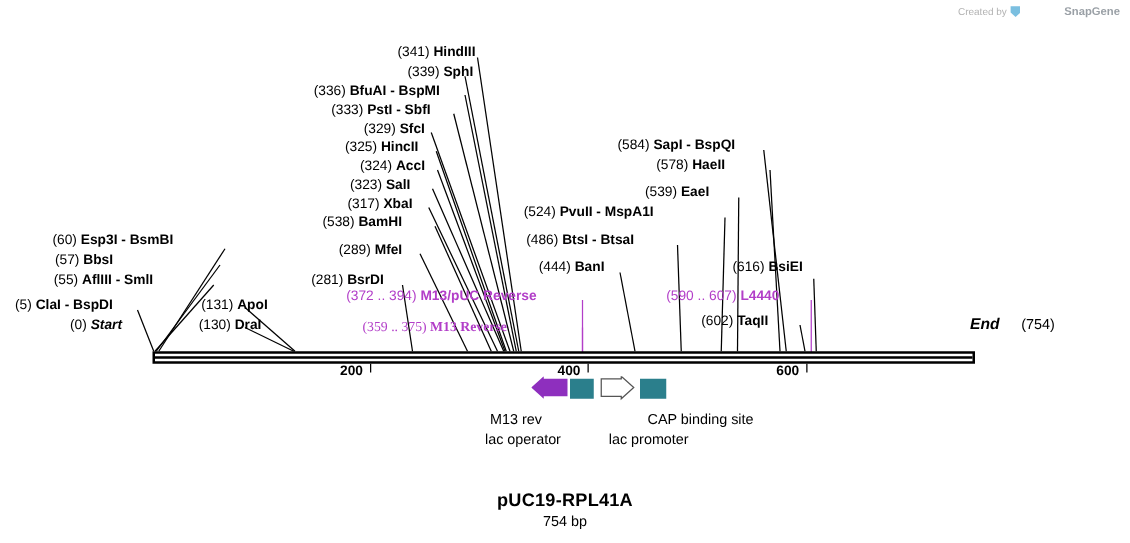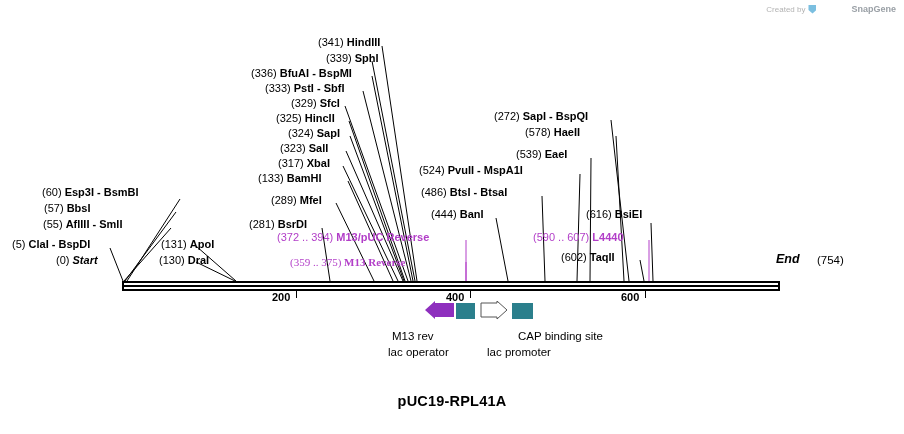--- a/index.html
+++ b/index.html
@@ -228,34 +228,34 @@
   </div>
   <div class="enz abs" style="left:249px; top:218px;">
     <span class="pos">(281)</span>
     <span class="nm">BsrDI</span>
   </div>
   <div class="enz abs" style="left:271px; top:194px;">
     <span class="pos">(289)</span>
     <span class="nm">MfeI</span>
   </div>
   <div class="enz abs" style="left:258px; top:172px;">
-    <span class="pos">(133)</span>
+    <span class="pos">(538)</span>
     <span class="nm">BamHI</span>
   </div>
   <div class="enz abs" style="left:278px; top:157px;">
     <span class="pos">(317)</span>
     <span class="nm">XbaI</span>
   </div>
   <div class="enz abs" style="left:280px; top:142px;">
     <span class="pos">(323)</span>
     <span class="nm">SalI</span>
   </div>
   <div class="enz abs" style="left:288px; top:127px;">
     <span class="pos">(324)</span>
-    <span class="nm">SapI</span>
+    <span class="nm">AccI</span>
   </div>
   <div class="enz abs" style="left:276px; top:112px;">
     <span class="pos">(325)</span>
     <span class="nm">HincII</span>
   </div>
   <div class="enz abs" style="left:291px; top:97px;">
     <span class="pos">(329)</span>
     <span class="nm">SfcI</span>
   </div>
   <div class="enz abs" style="left:265px; top:82px;">
@@ -288,21 +288,21 @@
   </div>
   <div class="enz abs" style="left:516px; top:148px;">
     <span class="pos">(539)</span>
     <span class="nm">EaeI</span>
   </div>
   <div class="enz abs" style="left:525px; top:126px;">
     <span class="pos">(578)</span>
     <span class="nm">HaeII</span>
   </div>
   <div class="enz abs" style="left:494px; top:110px;">
-    <span class="pos">(272)</span>
+    <span class="pos">(584)</span>
     <span class="nm">SapI  -  BspQI</span>
   </div>
   <div class="enz abs" style="left:586px; top:208px;">
     <span class="pos">(616)</span>
     <span class="nm">BsiEI</span>
   </div>
   <div class="enz abs" style="left:561px; top:251px;">
     <span class="pos">(602)</span>
     <span class="nm">TaqII</span>
   </div>
@@ -343,15 +343,16 @@
   </svg>
   <div class="glyph" style="left:512px; top:303px; width:21px; height:16px; background:#2b7f8c;"></div>
 
   <div class="feat-label abs" style="left:392px; top:330px;">M13 rev</div>
   <div class="feat-label abs" style="left:388px; top:346px;">lac operator</div>
   <div class="feat-label abs" style="left:487px; top:346px;">lac promoter</div>
   <div class="feat-label abs" style="left:518px; top:330px;">CAP binding site</div>
 
   <div id="title-block" class="abs">
     <div id="plasmid-name">pUC19-RPL41A</div>
+    <div id="plasmid-size">754 bp</div>
   </div>
 
 </div>
 
 </body></html>

